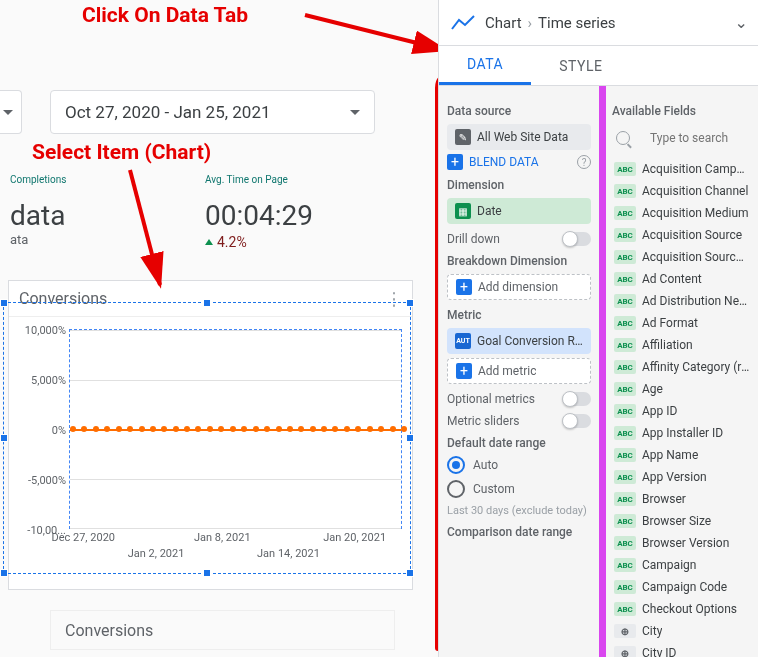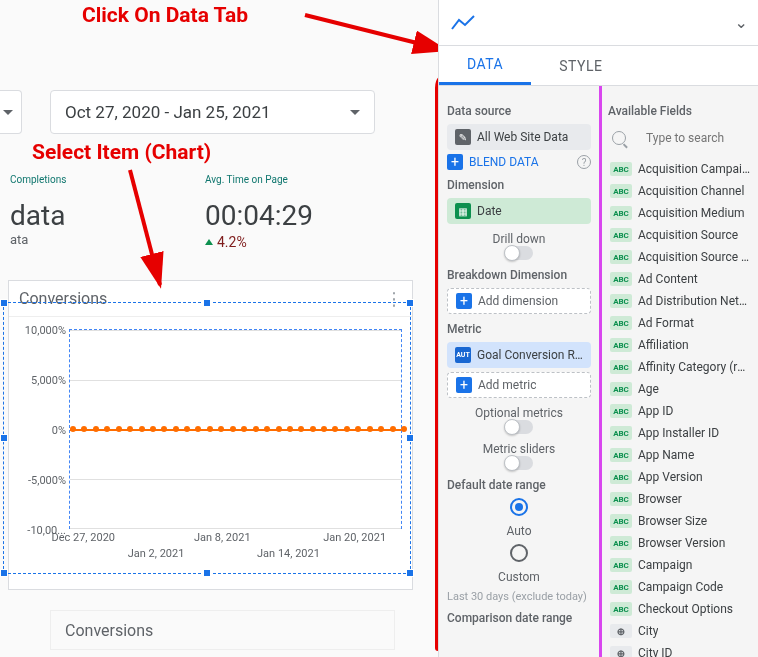--- a/index.html
+++ b/index.html
@@ -67,30 +67,30 @@
 .chip.dashed { border: 1px dashed #bdc1c6; background: #fff; color: #5f6368; }
 .chip-icon { width: 16px; height: 16px; border-radius: 2px; display: flex; align-items: center; justify-content: center; font-size: 10px; color: #fff; flex-shrink: 0; }
 .chip-icon.pencil { background: #5f6368; }
 .chip-icon.plus-blue { background: #1a73e8; font-size: 14px; }
 .chip-icon.cal { background: #0d904f; }
 .chip-icon.aut { background: #1967d2; font-size: 7px; font-weight: bold; }
 .chip .text { overflow: hidden; text-overflow: ellipsis; white-space: nowrap; }
 .link-row { display: flex; align-items: center; gap: 6px; margin-bottom: 8px; }
 .link-text { color: #1a73e8; font-size: 12px; }
 .help-icon { margin-left: auto; width: 14px; height: 14px; border: 1px solid #9aa0a6; border-radius: 50%; font-size: 10px; color: #9aa0a6; display: flex; align-items: center; justify-content: center; }
-.toggle-row { display: flex; align-items: center; justify-content: space-between; margin: 8px 0; flex-direction: column; }
+.toggle-row { display: flex; align-items: center; justify-content: space-between; margin: 8px 0; }
 .toggle { width: 28px; height: 14px; background: #dadce0; border-radius: 7px; position: relative; }
 .toggle::after { content: ''; position: absolute; width: 14px; height: 14px; border-radius: 50%; background: #fff; border: 1px solid #bdc1c6; left: -1px; top: -1px; box-shadow: 0 1px 2px rgba(0,0,0,0.2); }
-.radio-row { display: flex; align-items: center; gap: 8px; margin: 6px 0; flex-direction: column; }
+.radio-row { display: flex; align-items: center; gap: 8px; margin: 6px 0; }
 .radio { width: 18px; height: 18px; border: 2px solid #5f6368; border-radius: 50%; display: flex; align-items: center; justify-content: center; }
 .radio.checked { border-color: #1a73e8; }
 .radio.checked::after { content: ''; width: 8px; height: 8px; background: #1a73e8; border-radius: 50%; }
 .small-text { font-size: 11px; color: #9aa0a6; margin-top: 6px; }
 
-.fields-panel { flex: 1; border-left: 3px solid #d946ef; padding: 10px 6px; overflow-y: auto; }
+.fields-panel { flex: 1; border-left: 7px solid #d946ef; padding: 10px 6px; overflow-y: auto; }
 .fields-panel::-webkit-scrollbar{width:0;}
 .search-row { display: flex; align-items: center; gap: 20px; height: 28px; padding: 0 4px; color: #9aa0a6; font-size: 12px; margin-bottom: 6px; }
 .search-row input { border: none; background: transparent; outline: none; font-size: 12px; width: 100%; color: #3c4043; }
 .search-icon { width: 14px; height: 14px; border: 1.5px solid #9aa0a6; border-radius: 50%; position: relative; flex-shrink: 0; }
 .search-icon::after { content: ''; position: absolute; width: 5px; height: 1.5px; background: #9aa0a6; bottom: -2px; right: -3px; transform: rotate(45deg); }
 .field-row { display: flex; align-items: center; gap: 6px; height: 22px; font-size: 12px; color: #3c4043; cursor: pointer; padding: 0 2px; }
 .field-badge { width: 22px; height: 14px; border-radius: 2px; font-size: 8px; font-weight: bold; display: flex; align-items: center; justify-content: center; flex-shrink: 0; }
 .field-badge.abc { background: #ceead6; color: #0d904f; }
 .field-badge.earth { background: #e8eaed; color: #5f6368; font-size: 10px; }
 .field-row .text { overflow: hidden; text-overflow: ellipsis; white-space: nowrap; }
@@ -220,20 +220,25 @@
   <path d="M170,8 L20,8 Q8,8 8,20 L8,580" stroke="#e60000" stroke-width="6" fill="none" stroke-linecap="round"></path>
 </svg>
 
 <div class="sidebar">
   <div class="chart-type-row">
     <div class="chart-icon">
       <svg width="26" height="20">
           <polyline points="2,16 9,7 15,12 24,3" stroke="#1a73e8" stroke-width="2" fill="none"></polyline>
         </svg>
     </div>
+    <div class="chart-breadcrumb">
+      <span>Chart</span>
+      <span class="sep">›</span>
+      <span>Time series</span>
+    </div>
     <span class="chevron-down">⌄</span>
   </div>
 
   <div class="tabs-row">
     <div class="tab active">DATA</div>
     <div class="tab">STYLE</div>
   </div>
 
   <div class="panel-body">
     <div class="data-panel">

